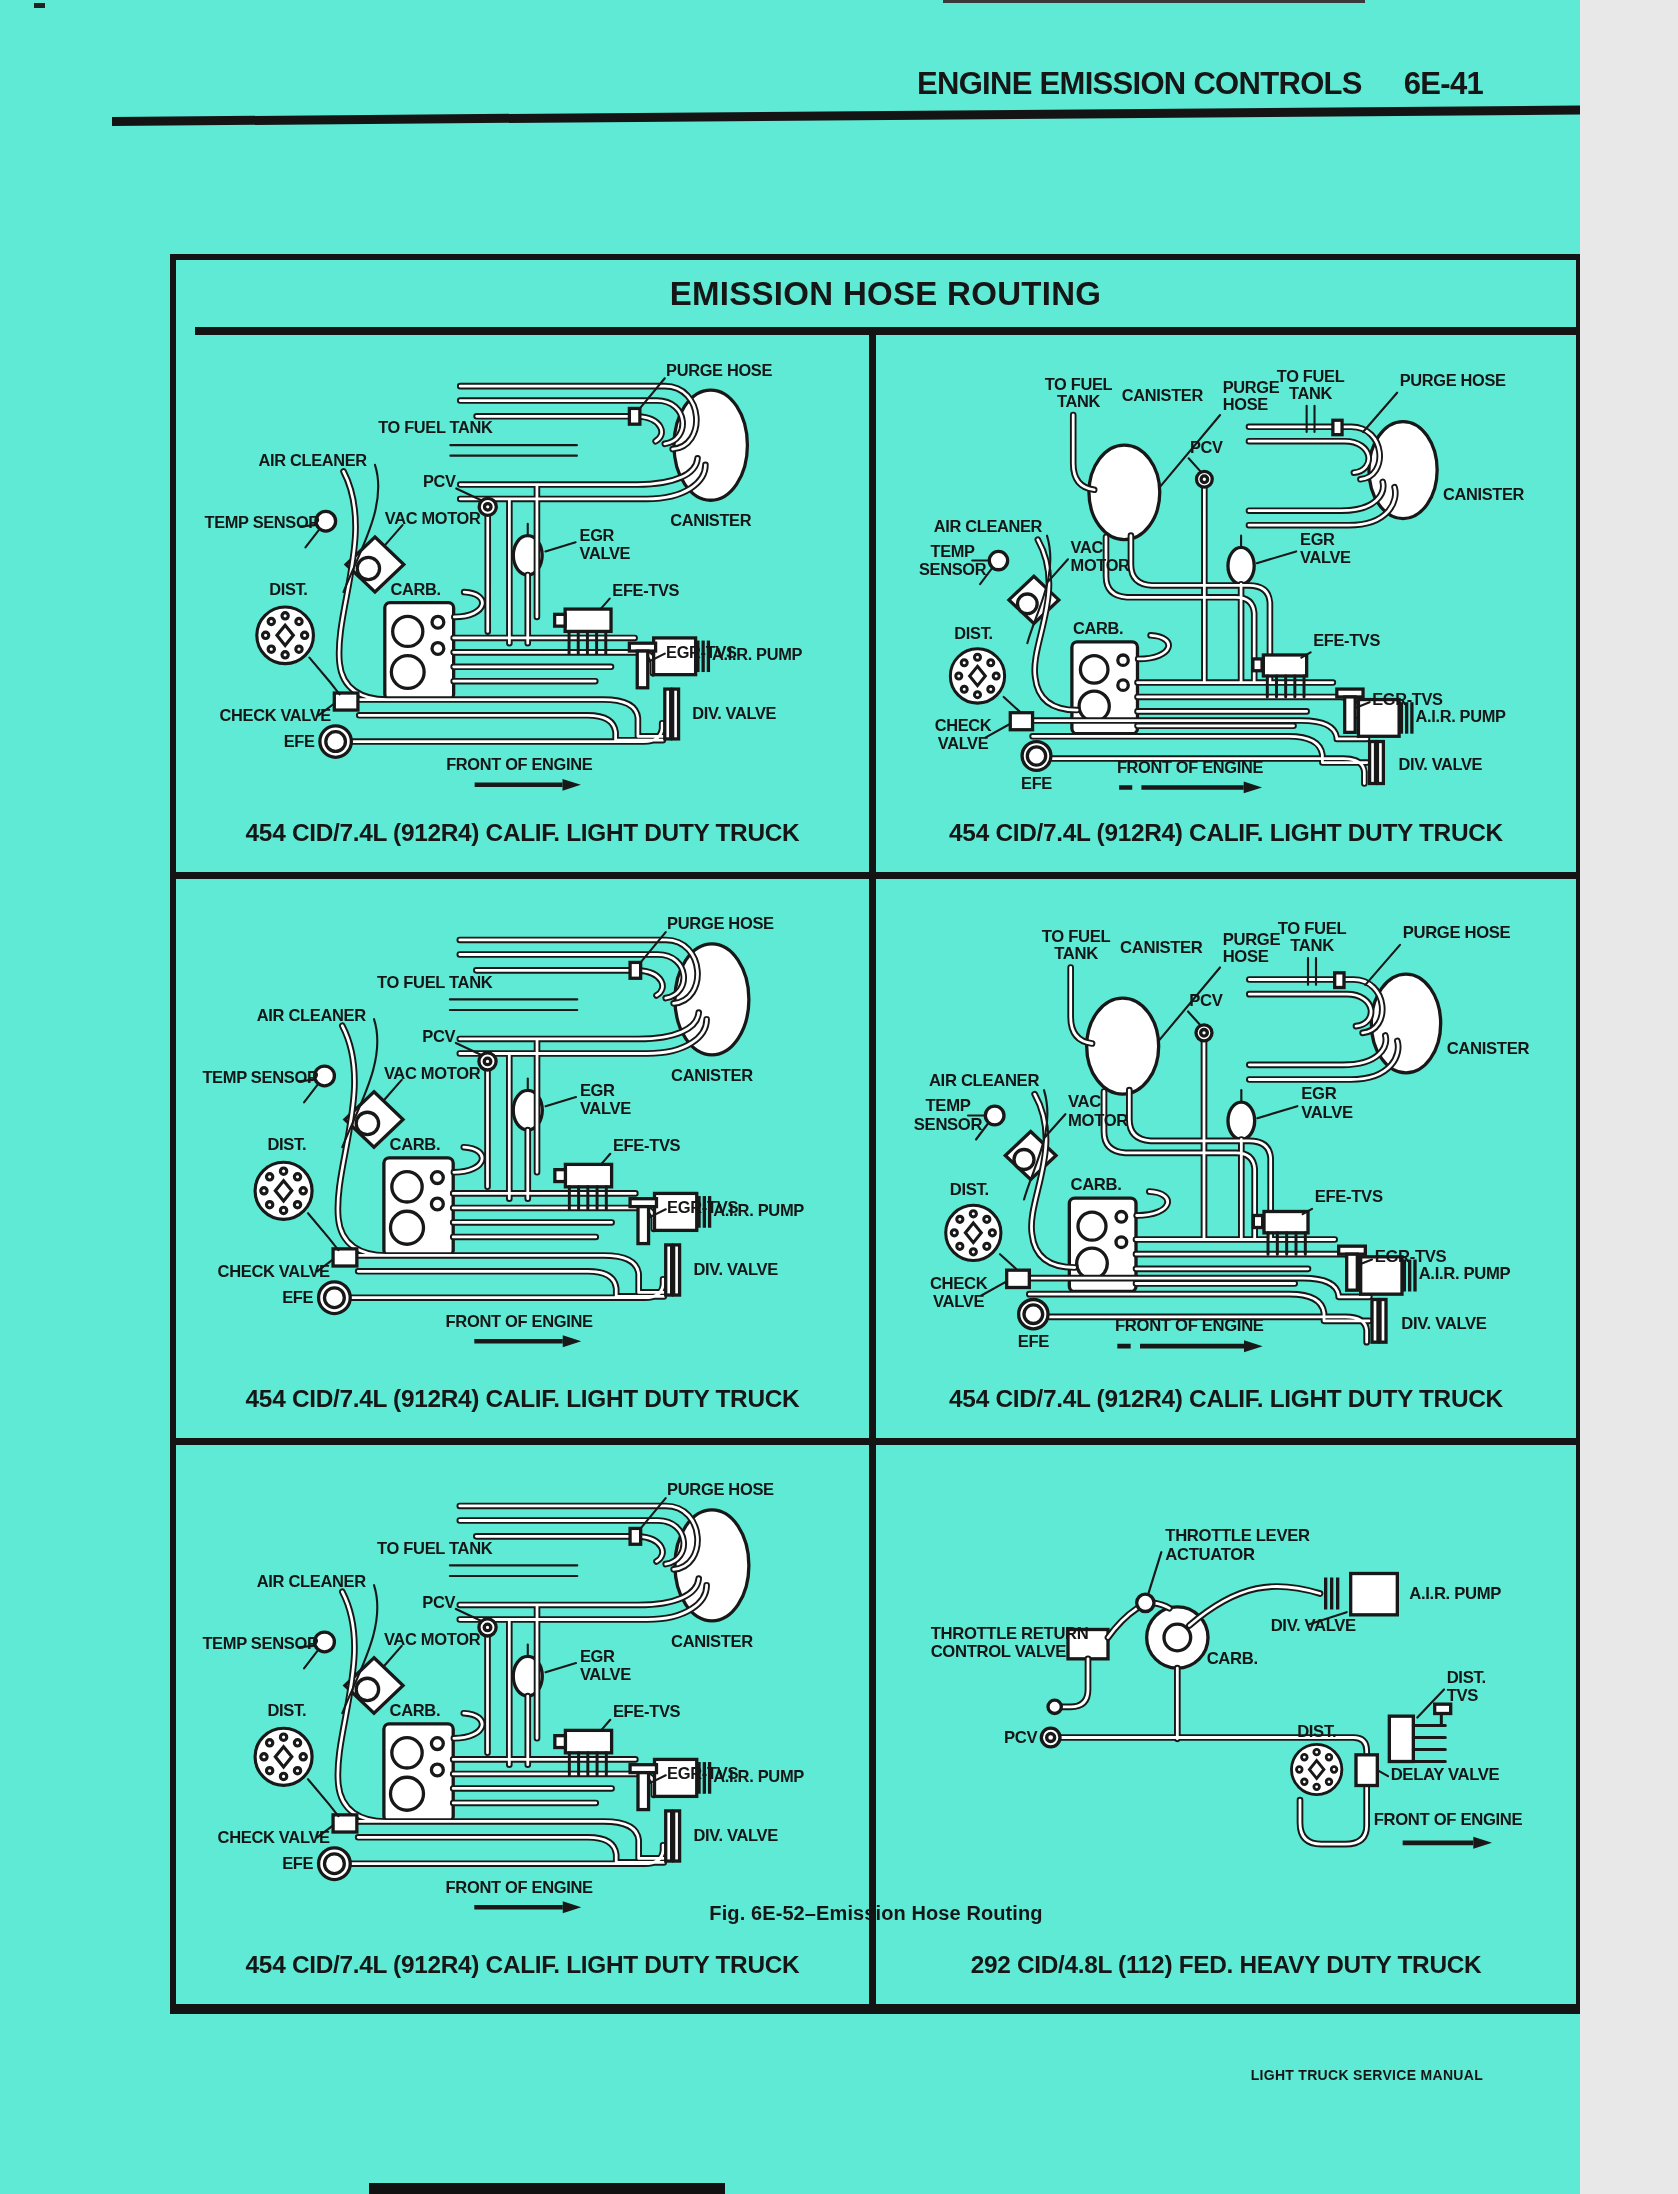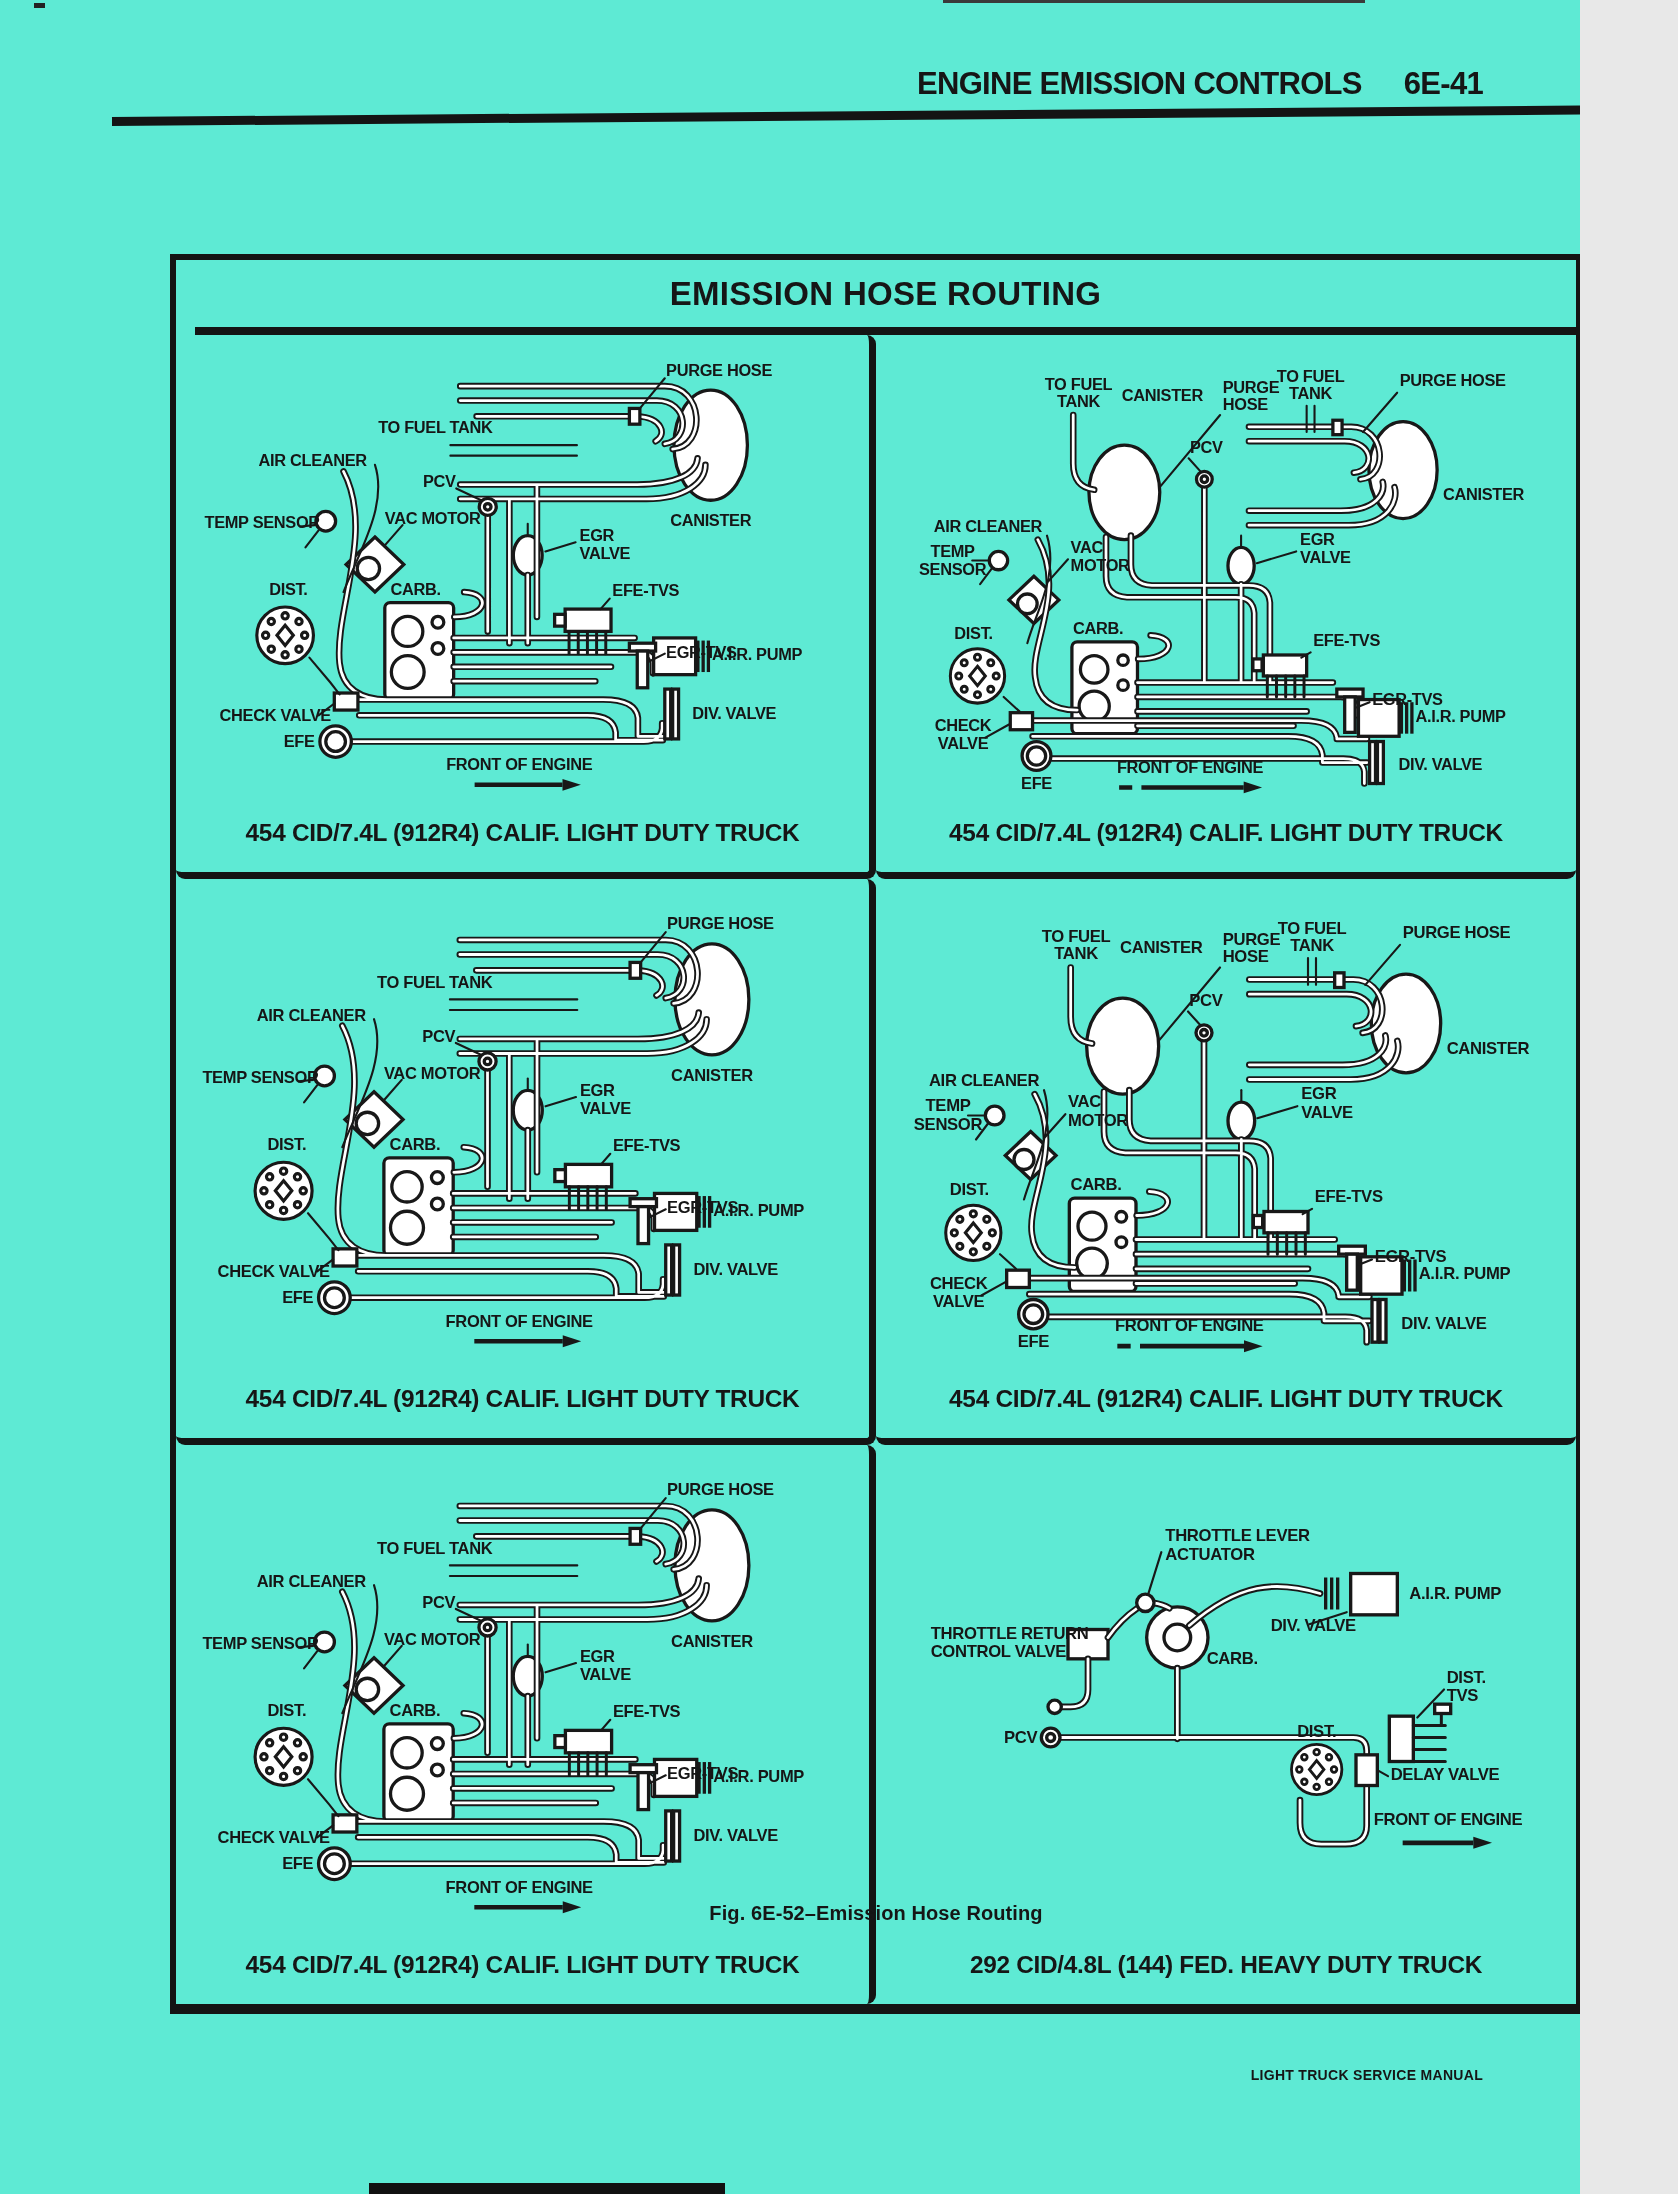--- a/index.html
+++ b/index.html
@@ -9,21 +9,21 @@
        font-size:31px;font-weight:700;letter-spacing:-0.7px;}
   .hdr .pgnum{margin-left:42px;}
   .hdr-rule{position:absolute;left:112px;top:117px;width:1471px;height:8.6px;background:#141414;
             transform:rotate(-0.45deg);transform-origin:left center;}
   .mainbox{position:absolute;left:170px;top:254px;width:1412px;height:1760px;
            border:6px solid #141414;border-bottom-width:10.5px;box-sizing:border-box;padding-left:19px;}
   .titleband{height:67px;border-bottom:8.6px solid #141414;display:flex;align-items:center;justify-content:center;
              font-size:33px;font-weight:700;letter-spacing:0.3px;}
   .grid{position:absolute;left:0;top:75px;right:0;bottom:0;display:grid;
         grid-template-columns:1fr 1fr;grid-template-rows:544px 566px 1fr;}
-  .cell{display:flex;flex-direction:column;min-height:0;box-sizing:border-box;border-radius:9px;}
+  .cell{display:flex;flex-direction:column;min-height:0;box-sizing:border-box;}
   .cell.cl{border-right:7.3px solid #141414;}
   .cell.rt{border-bottom:7.3px solid #141414;}
   .cell svg{flex:1 1 auto;width:100%;min-height:0;display:block;}
   .capt{flex:0 0 78px;display:flex;align-items:center;justify-content:center;
         font-size:24.4px;font-weight:700;letter-spacing:-0.3px;white-space:nowrap;}
   .figcap{position:absolute;left:170px;width:1412px;top:1902px;text-align:center;
           font-size:20px;font-weight:700;letter-spacing:0.1px;}
   .footer{position:absolute;right:97px;top:2067px;font-size:14px;font-weight:700;letter-spacing:0.3px;}
   .art1{position:absolute;left:369px;top:2183px;width:356px;height:11.2px;background:#111;}
   .art2{position:absolute;left:34px;top:2.6px;width:10.5px;height:5.3px;background:#222;}
@@ -344,21 +344,21 @@
         <svg viewBox="0 0 1050 700">
             <use href="#art-a"></use>
           </svg>
         <div class="capt">454 CID/7.4L (912R4) CALIF. LIGHT DUTY TRUCK</div>
       </div>
 
       <div class="cell">
         <svg viewBox="0 0 1050 700">
             <use href="#art-c"></use>
           </svg>
-        <div class="capt">292 CID/4.8L (144) FED. HEAVY DUTY TRUCK</div>
+        <div class="capt">292 CID/4.8L (112) FED. HEAVY DUTY TRUCK</div>
       </div>
 
     </div>
   </div>
 
   <div class="figcap">Fig. 6E-52–Emission Hose Routing</div>
   <div class="footer">LIGHT TRUCK SERVICE MANUAL</div>
 
   <div class="art1"></div>
   <div class="art2"></div>

